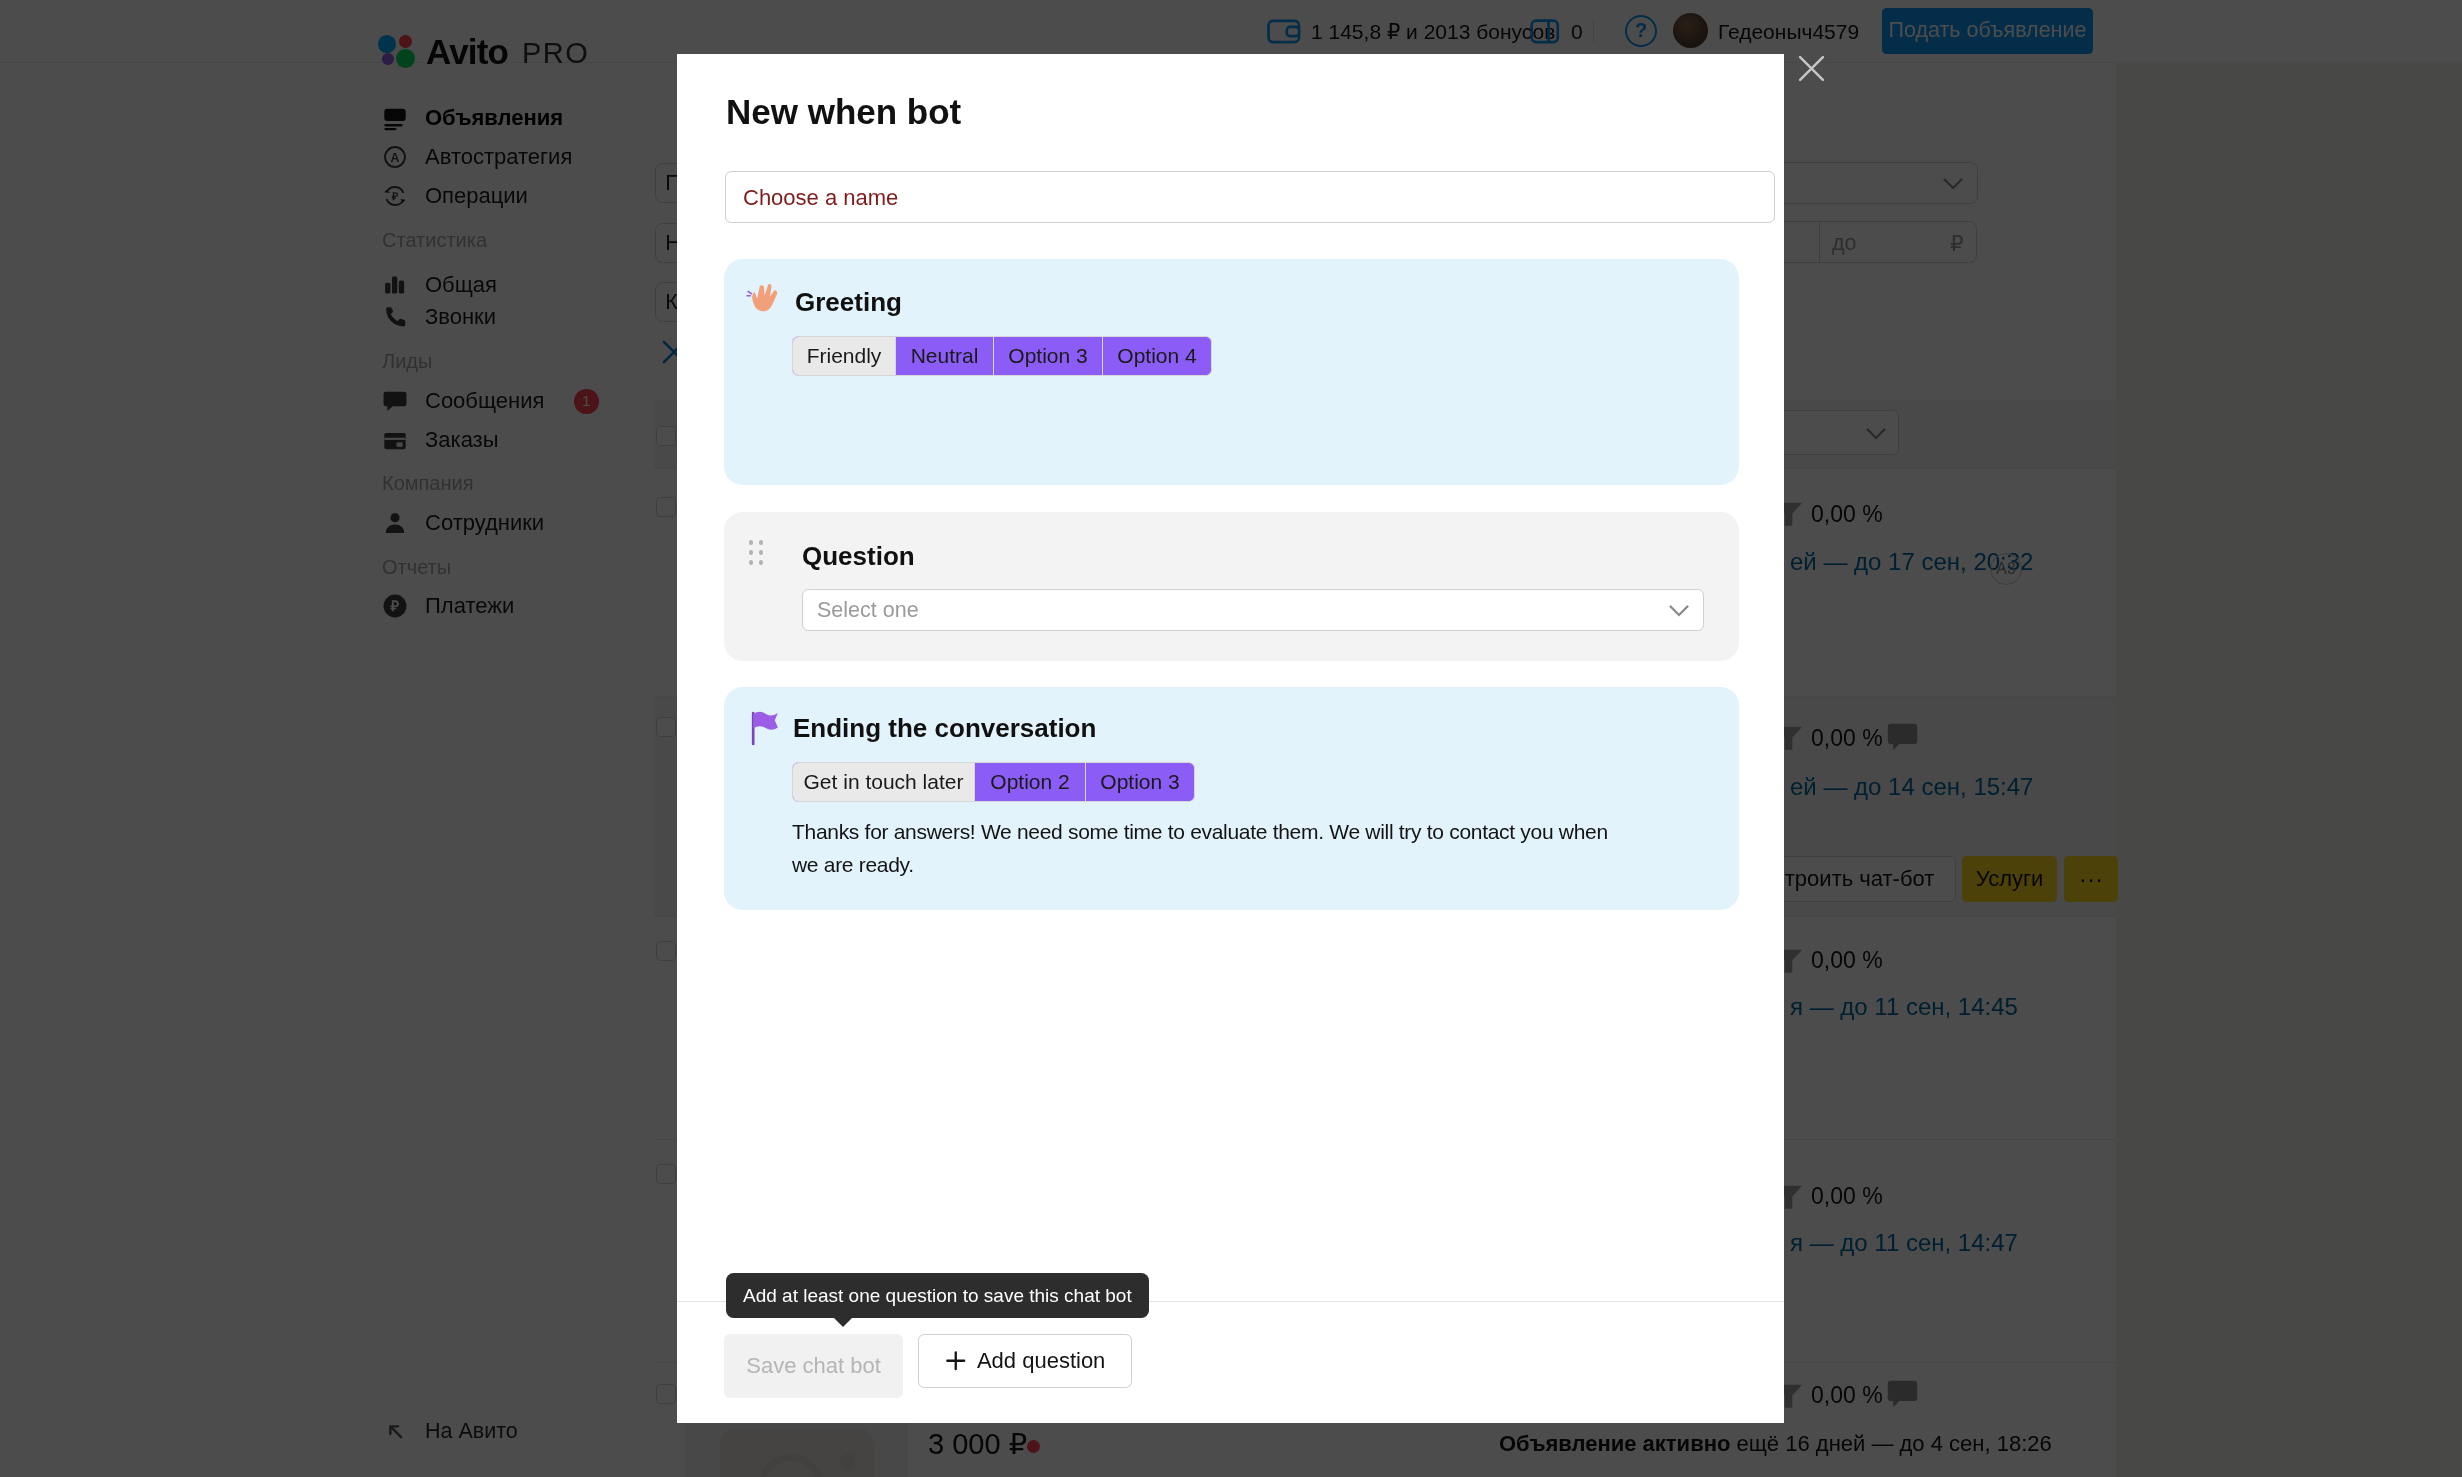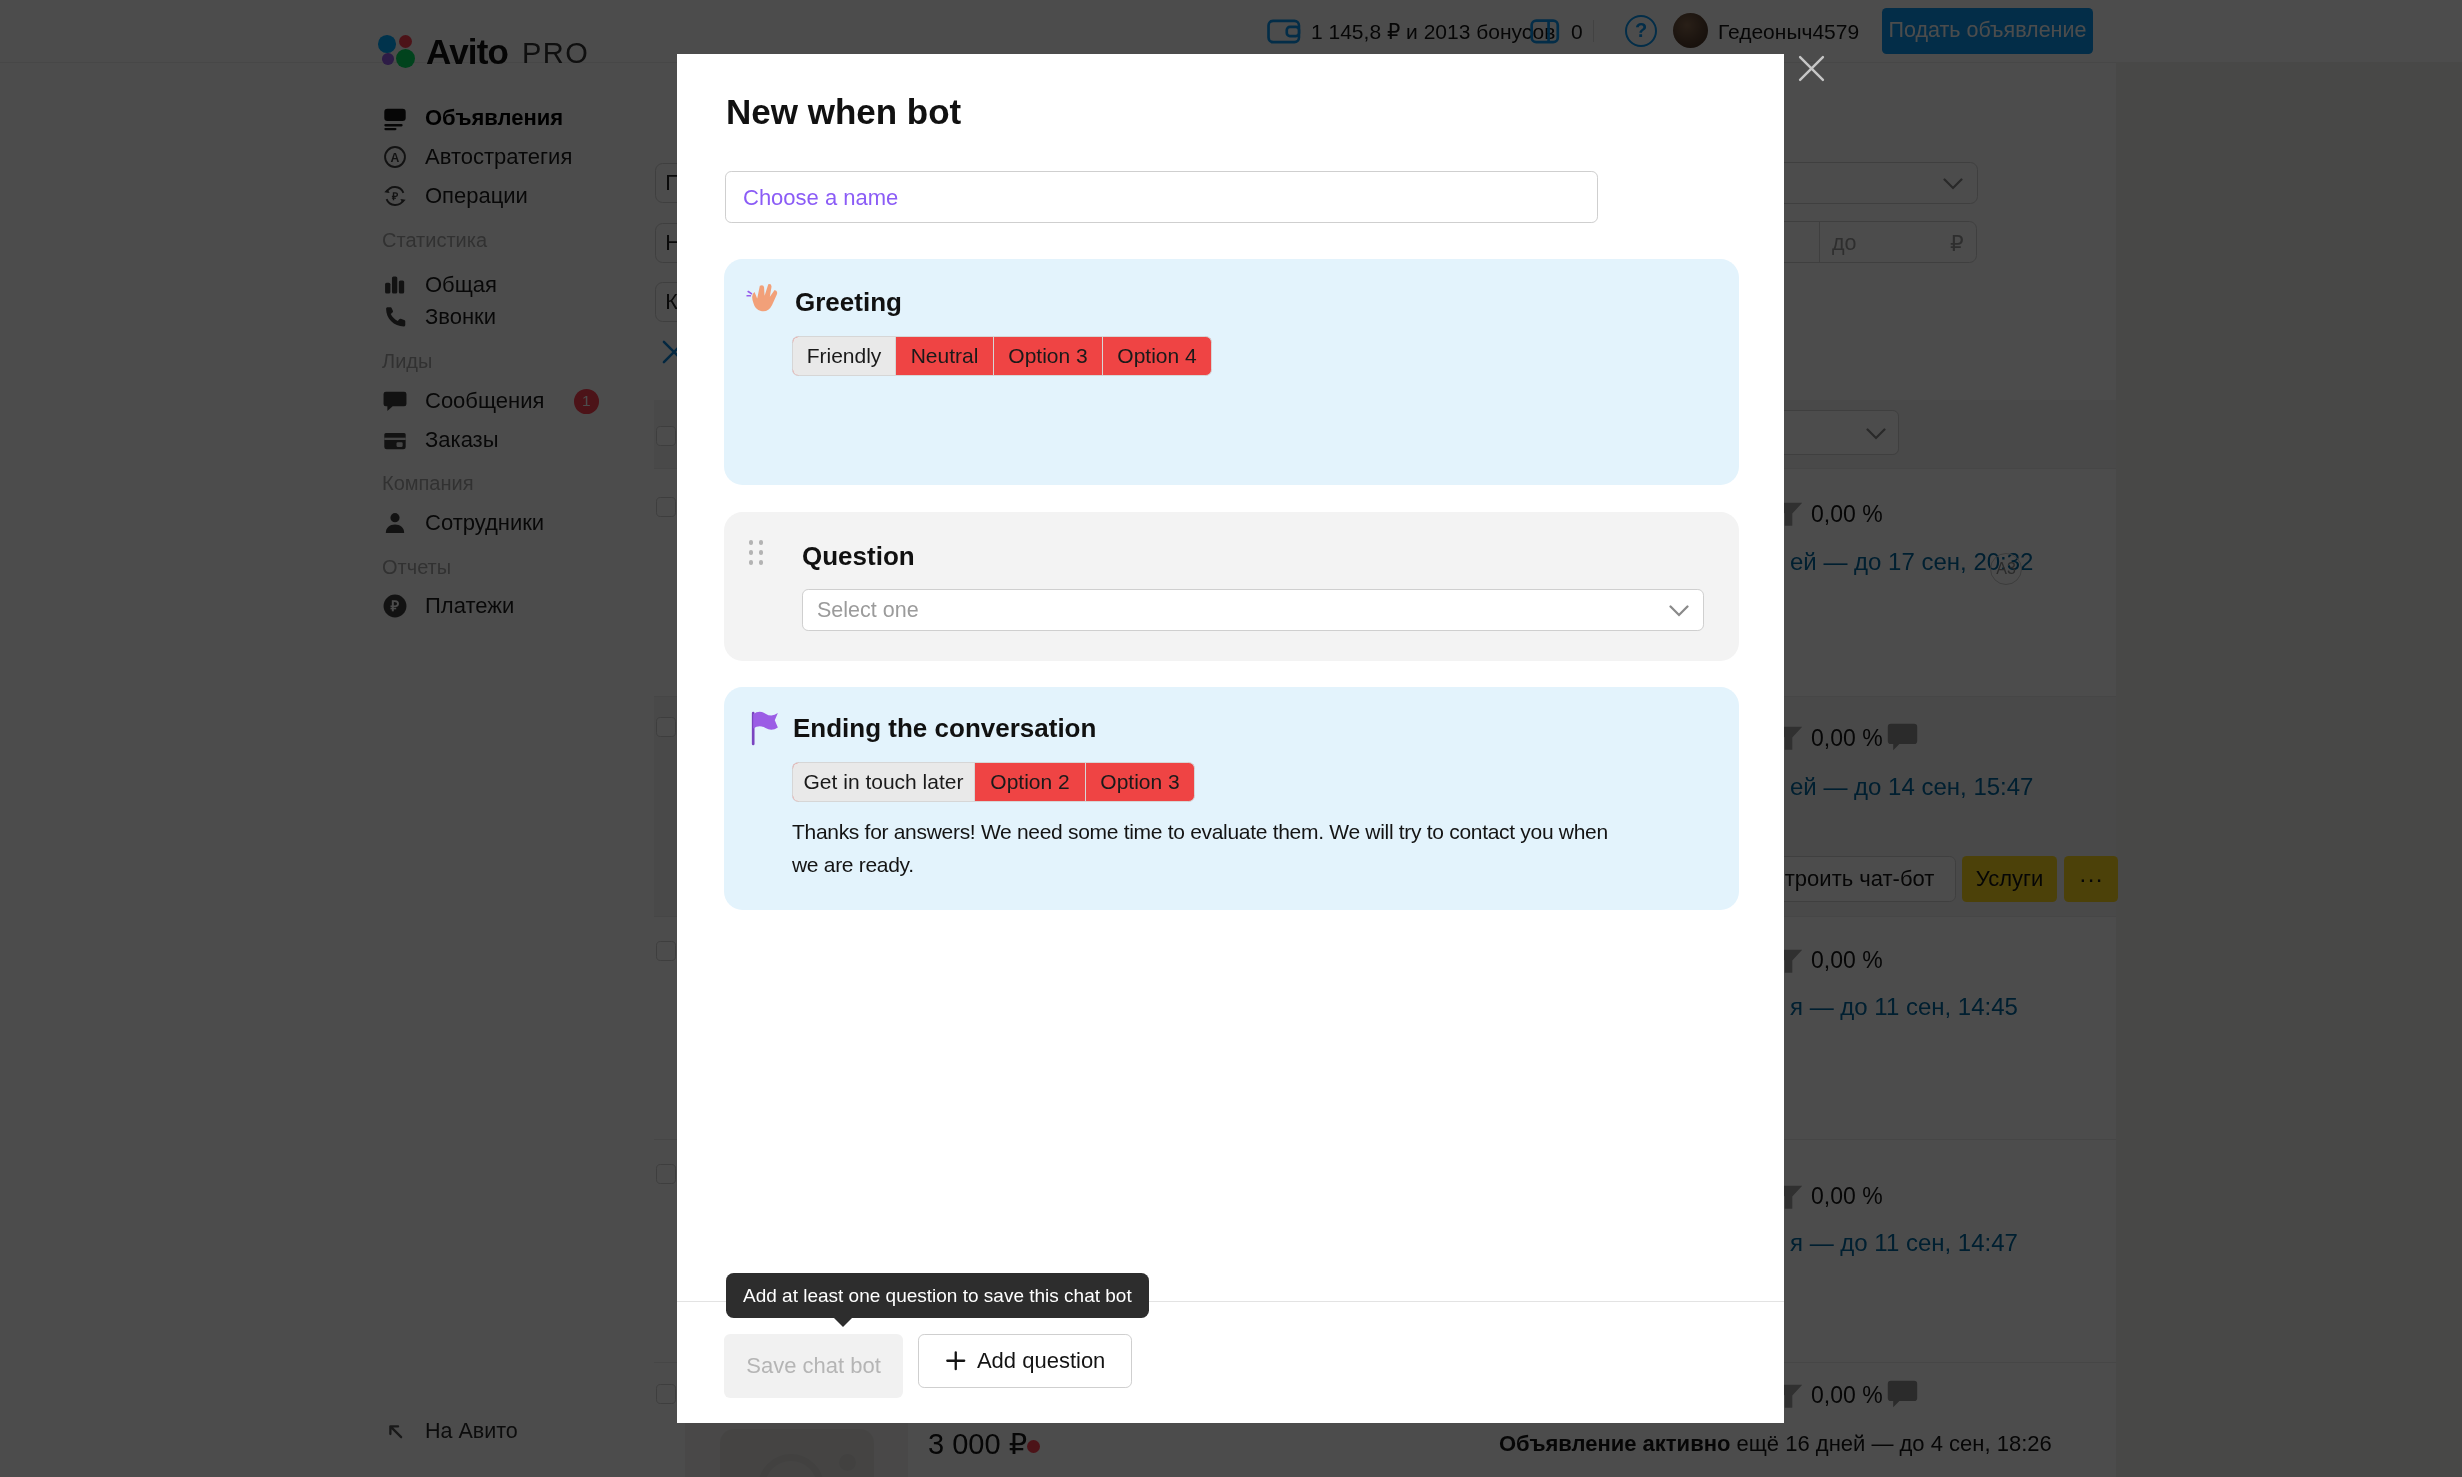--- a/index.html
+++ b/index.html
@@ -48,25 +48,25 @@
   .cam-lens{position:absolute;left:73px;top:31px;width:66px;height:66px;border:7.7px solid #dcdad7;border-radius:50%;box-sizing:border-box;}
   .cam-dot{position:absolute;left:154px;top:31px;width:17px;height:17px;background:#dcdad7;border-radius:50%;}
   .price{position:absolute;left:928px;top:1427px;font-size:29px;color:#141414;}
   .reddot{position:absolute;left:1027px;top:1440px;width:13px;height:13px;background:#ff4053;border-radius:50%;}
   .status{position:absolute;left:1499px;top:1431px;font-size:22px;color:#141414;white-space:nowrap;}
   .status b{font-weight:bold;}
   
   .overlay{position:absolute;left:0;top:0;width:2462px;height:1477px;background:rgba(0,0,0,0.70);z-index:5;}
   .modal{position:absolute;left:677px;top:54px;width:1107px;height:1369px;background:#fff;z-index:10;}
   .modal-title{position:absolute;left:49px;top:38px;font-size:35px;font-weight:bold;color:#111;}
-  .name-input{position:absolute;left:48px;top:117px;width:873px;height:52px;border:0.8px solid #cfcfcf;border-radius:6.2px;
-              box-sizing:border-box;font-size:22px;color:#8b5cf6;line-height:51px;padding-left:17px;background:#fff;}
+  .name-input{position:absolute;left:48px;top:117px;width:1050px;height:52px;border:0.8px solid #cfcfcf;border-radius:6.2px;
+              box-sizing:border-box;font-size:22px;color:#7f1d1d;line-height:51px;padding-left:17px;background:#fff;}
   .card{position:absolute;left:47px;width:1015px;border-radius:18.5px;}
   .card-title{position:absolute;font-size:26px;font-weight:bold;color:#111;}
-  .seg{position:absolute;display:flex;background:#ef4444;border:0.8px solid #d6d6d6;border-radius:6.2px;overflow:hidden;height:40px;box-sizing:border-box;}
+  .seg{position:absolute;display:flex;background:#8b5cf6;border:0.8px solid #d6d6d6;border-radius:6.2px;overflow:hidden;height:40px;box-sizing:border-box;}
   .seg>div{display:flex;align-items:center;justify-content:center;font-size:21px;color:#1a1a1a;border-right:0.8px solid #d6d6d6;box-sizing:border-box;}
   .seg>div:last-child{border-right:none;}
   .seg>div.sel{background:#e9e9e9;}
   .card-body{position:absolute;left:68px;font-size:21px;letter-spacing:-0.3px;line-height:33px;color:#141414;}
   .card-body span{display:block;white-space:nowrap;}
   .mselect{position:absolute;left:78px;top:77px;width:902px;height:42px;background:#fff;border:0.8px solid #cfcfcf;border-radius:6.2px;
            box-sizing:border-box;font-size:21.5px;color:#9b9b9b;line-height:40px;padding-left:14px;}
   .mselect svg{position:absolute;right:14px;top:14.6px;}
   .handle{position:absolute;left:24.6px;top:28px;width:17px;height:37px;display:grid;grid-template-columns:4.6px 4.6px;grid-auto-rows:4.6px;gap:5.4px;}
   .handle i{background:#b3b3b3;border-radius:50%;width:4.6px;height:4.6px;}

